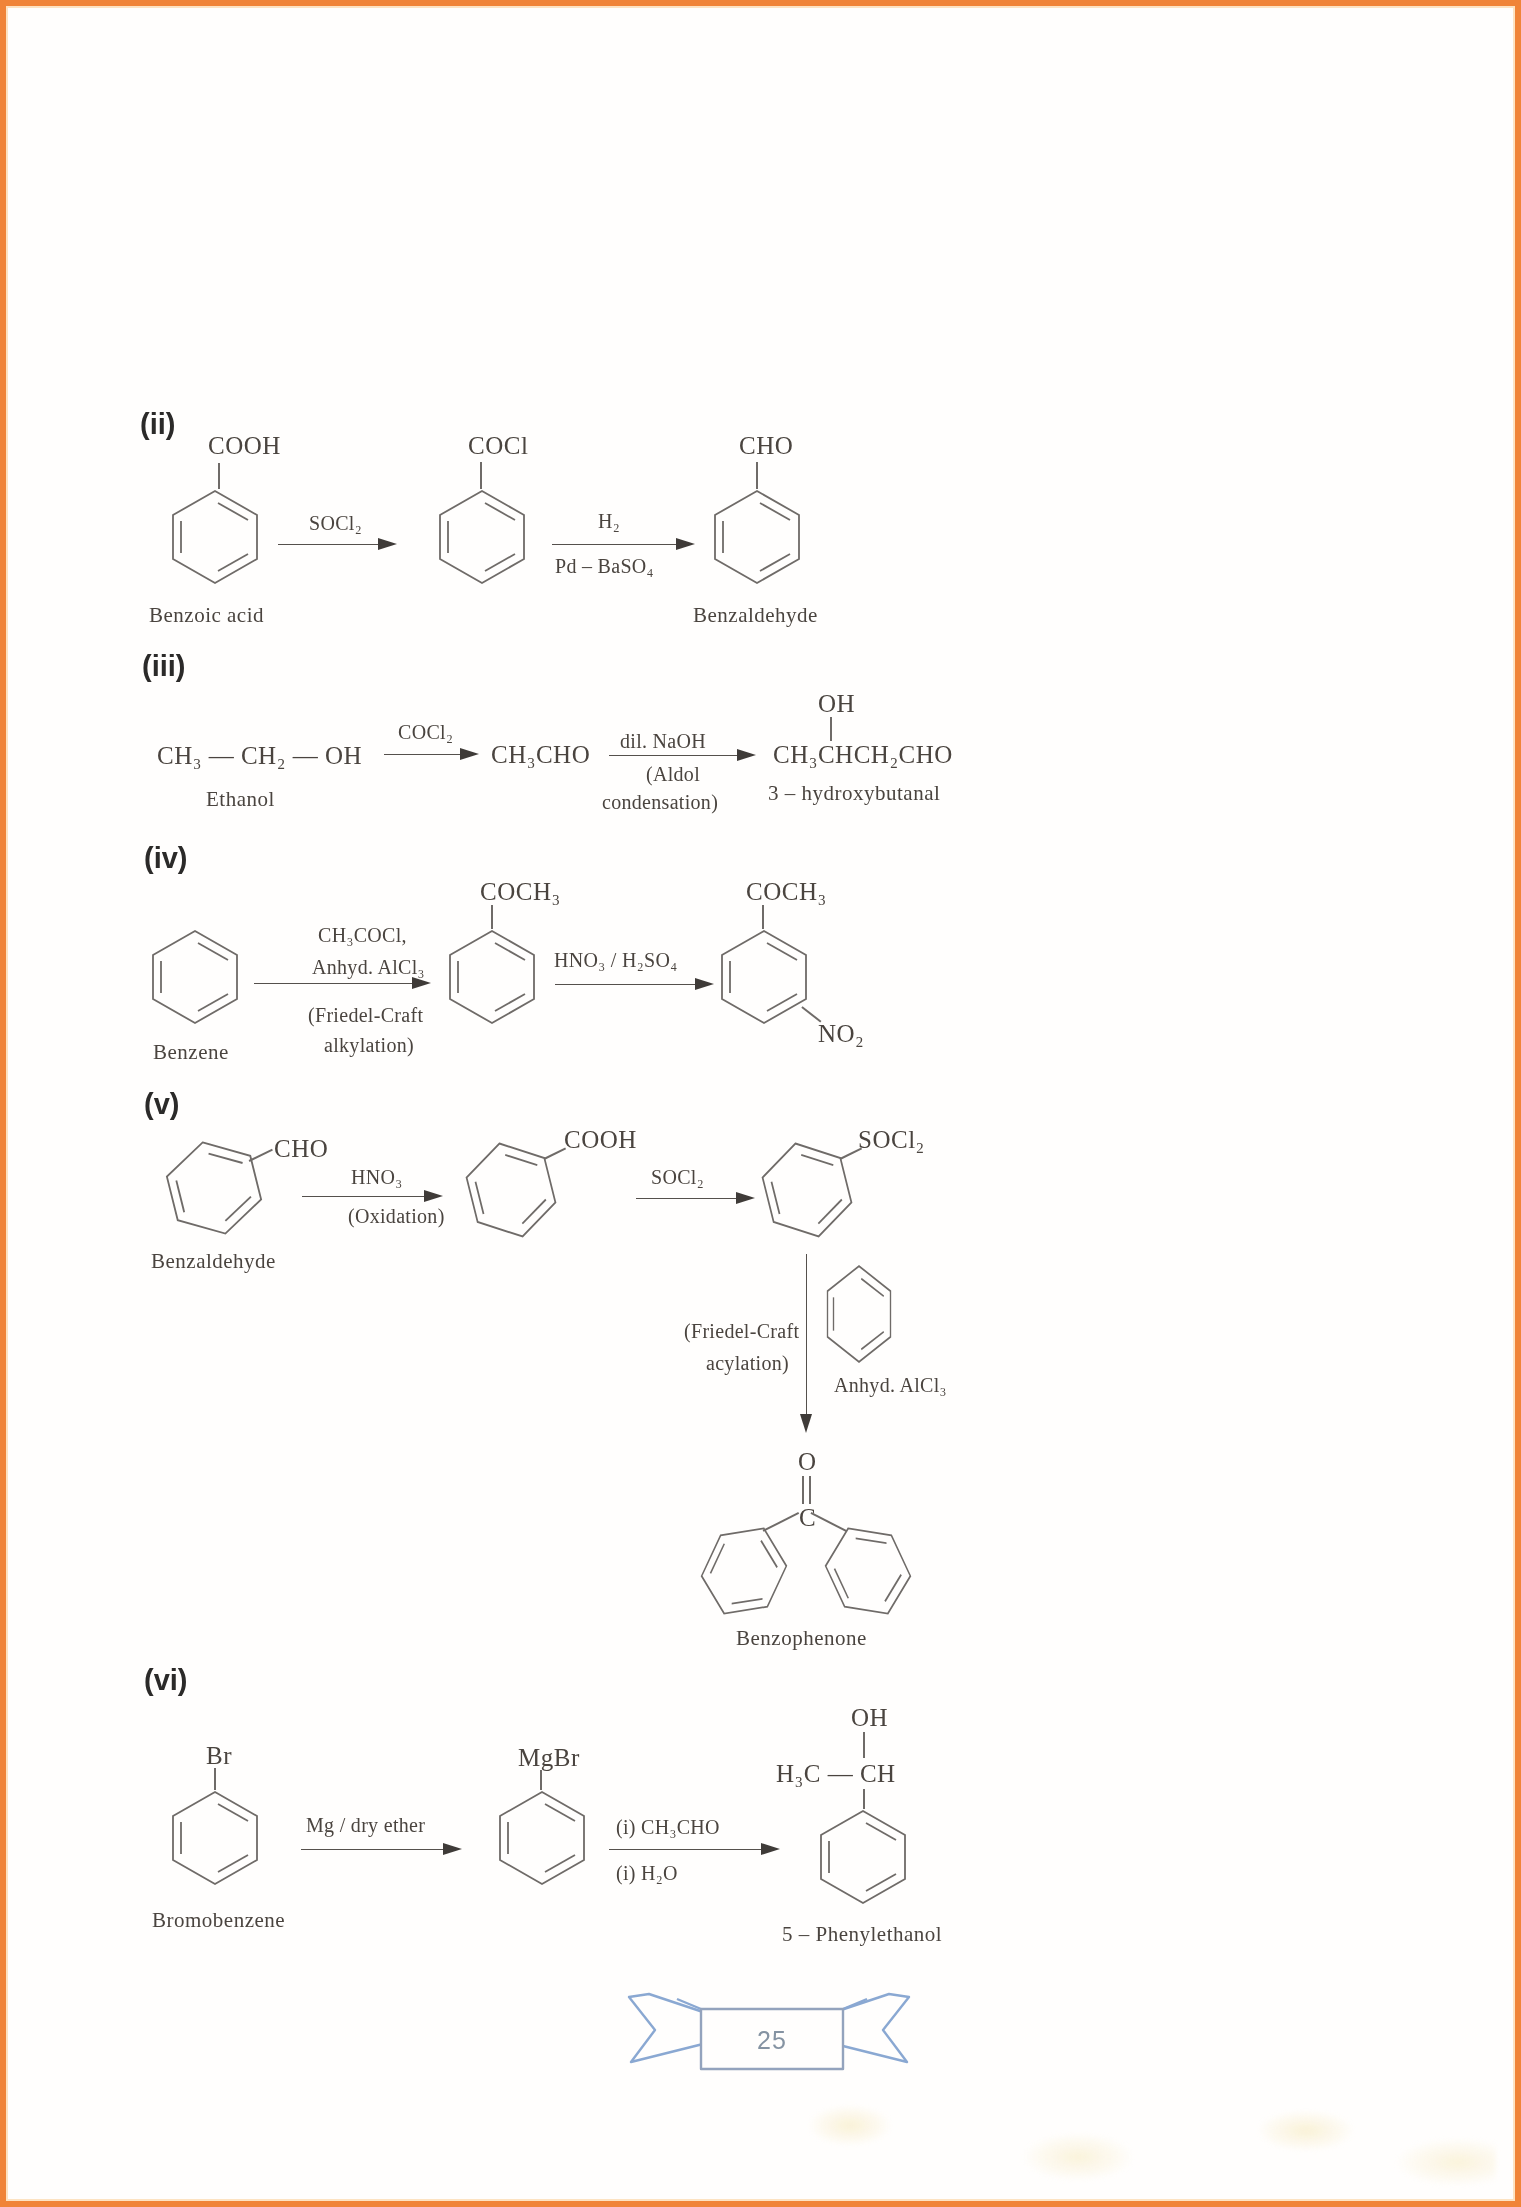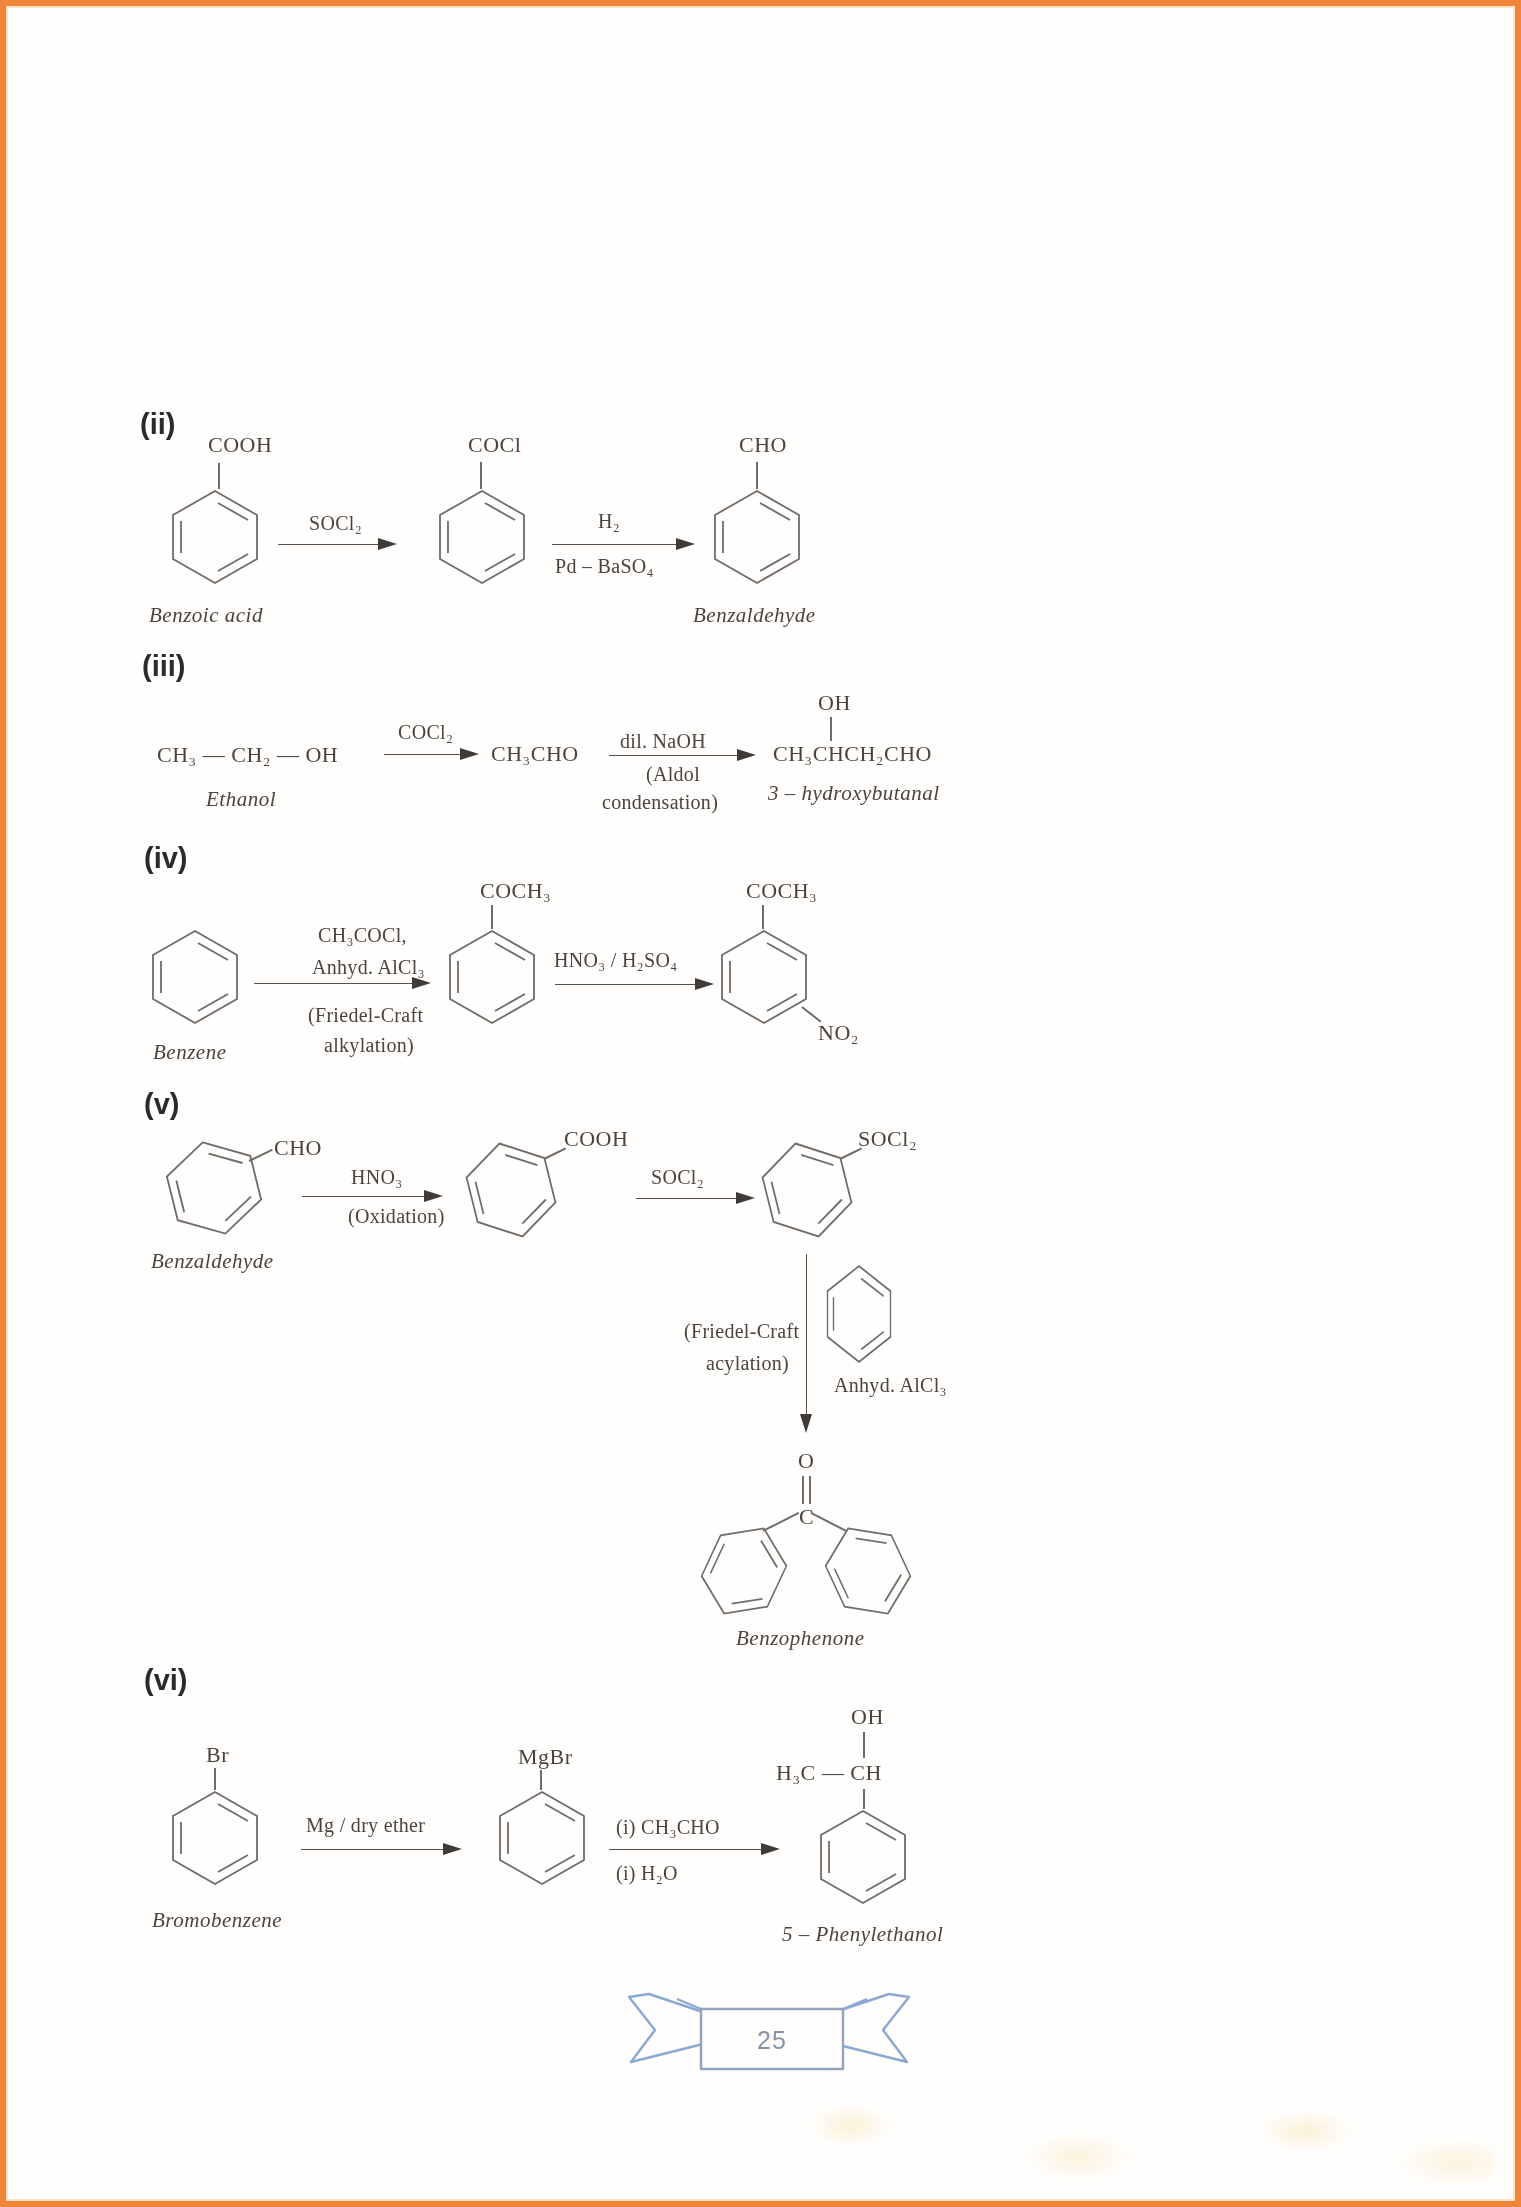--- a/index.html
+++ b/index.html
@@ -6,22 +6,22 @@
   #page{
     position:relative;width:1521px;height:2207px;background:#fffefd;
     box-sizing:border-box;border:6px solid #f08438;
     box-shadow:inset 0 0 0 2px #fde3c2;
     font-family:"Liberation Serif","DejaVu Serif",serif;
     color:#4a443f;overflow:hidden;
   }
   .sec{position:absolute;inset:0;}
   .lbl{position:absolute;font-family:"Liberation Sans","DejaVu Sans",sans-serif;
        font-weight:700;font-size:29px;color:#2b2a29;white-space:nowrap;}
-  .f{position:absolute;font-size:22px;white-space:nowrap;letter-spacing:.5px;}
-  .n{position:absolute;font-size:21px;white-space:nowrap;letter-spacing:.5px;font-style:italic;}
+  .f{position:absolute;font-size:25px;white-space:nowrap;letter-spacing:.5px;}
+  .n{position:absolute;font-size:21px;white-space:nowrap;letter-spacing:.5px;}
   .g{position:absolute;font-size:20px;white-space:nowrap;letter-spacing:.3px;}
   .b{position:absolute;width:1.7px;background:#6f6b68;}
   .db{position:absolute;height:1.7px;background:#6f6b68;transform-origin:left center;}
   .ar{position:absolute;height:0;border-top:1.9px solid #55504c;}
   .ar:after{content:"";position:absolute;right:-19px;top:-7.5px;width:0;height:0;
     border-left:19px solid #3f3b38;border-top:6.5px solid transparent;border-bottom:6.5px solid transparent;}
   .ad{position:absolute;width:0;border-left:1.9px solid #55504c;}
   .ad:after{content:"";position:absolute;bottom:-19px;left:-7.5px;width:0;height:0;
     border-top:19px solid #3f3b38;border-left:6.5px solid transparent;border-right:6.5px solid transparent;}
   svg.ring{position:absolute;fill:none;stroke:#6f6b68;stroke-width:1.8;overflow:visible;}

